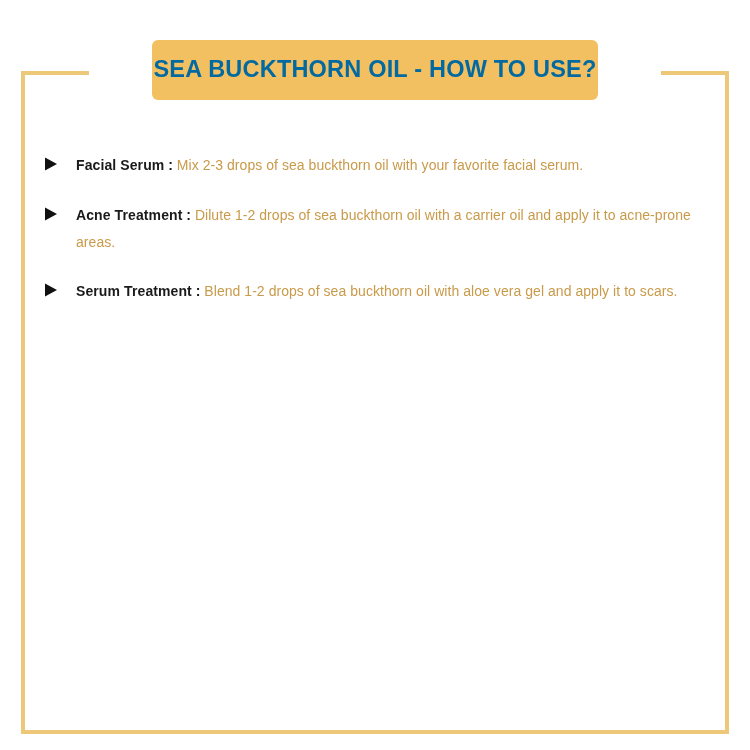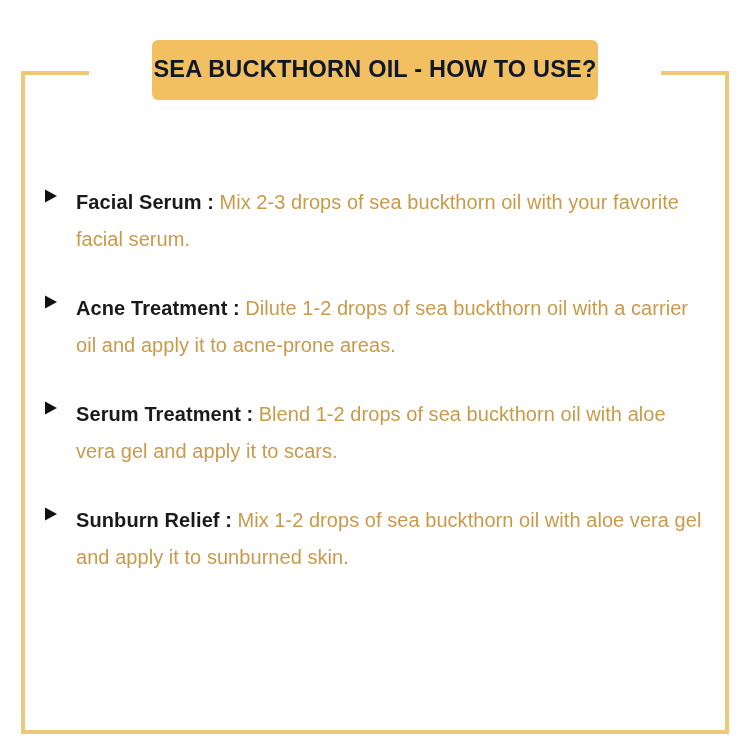--- a/index.html
+++ b/index.html
@@ -71,42 +71,41 @@
     background: #F2C060;
     border-radius: 6px;
     display: flex;
     align-items: center;
     justify-content: center;
     box-sizing: border-box;
   }
   .title-badge-text {
     font-size: 23.5px;
     font-weight: bold;
-    color: #0f172a;
+    color: #0369a1;
     letter-spacing: 0.2px;
     text-align: right;
     line-height: 1;
     white-space: nowrap;
   }
 
   
   .usage-list {
     position: absolute;
     left: 44px;
     top: 152px;
     width: 666px;
   }
 
   .usage-item {
     position: relative;
     padding-left: 32px;
     margin-bottom: 22.5px;
-    font-size: 20px;
-    line-height: 37px;
-    margin-top: 32px;
+    font-size: 14px;
+    line-height: 27px;
   }
   .usage-item:last-child {
     margin-bottom: 0;
   }
 
   .bullet-icon {
     position: absolute;
     left: 0;
     top: 4px;
     width: 14px;
@@ -158,20 +157,15 @@
       <div class="usage-item"><span class="bullet-icon">
           <svg width="14" height="16" viewBox="0 0 14 16" xmlns="http://www.w3.org/2000/svg">
             <polygon points="1,1.5 13,8 1,14.5" fill="#111111"></polygon>
           </svg>
         </span><span class="item-label">Acne Treatment</span><span class="item-separator"> : </span><span class="item-desc">Dilute 1-2 drops of sea buckthorn oil with a carrier oil and apply it to acne-prone areas.</span></div>
       <div class="usage-item"><span class="bullet-icon">
           <svg width="14" height="16" viewBox="0 0 14 16" xmlns="http://www.w3.org/2000/svg">
             <polygon points="1,1.5 13,8 1,14.5" fill="#111111"></polygon>
           </svg>
         </span><span class="item-label">Serum Treatment</span><span class="item-separator"> : </span><span class="item-desc">Blend 1-2 drops of sea buckthorn oil with aloe vera gel and apply it to scars.</span></div>
-      <div class="usage-item"><span class="bullet-icon">
-          <svg width="14" height="16" viewBox="0 0 14 16" xmlns="http://www.w3.org/2000/svg">
-            <polygon points="1,1.5 13,8 1,14.5" fill="#111111"></polygon>
-          </svg>
-        </span><span class="item-label">Sunburn Relief</span><span class="item-separator"> : </span><span class="item-desc">Mix 1-2 drops of sea buckthorn oil with aloe vera gel and apply it to sunburned skin.</span></div>
     </div>
 
 </div>
 
 </body></html>

